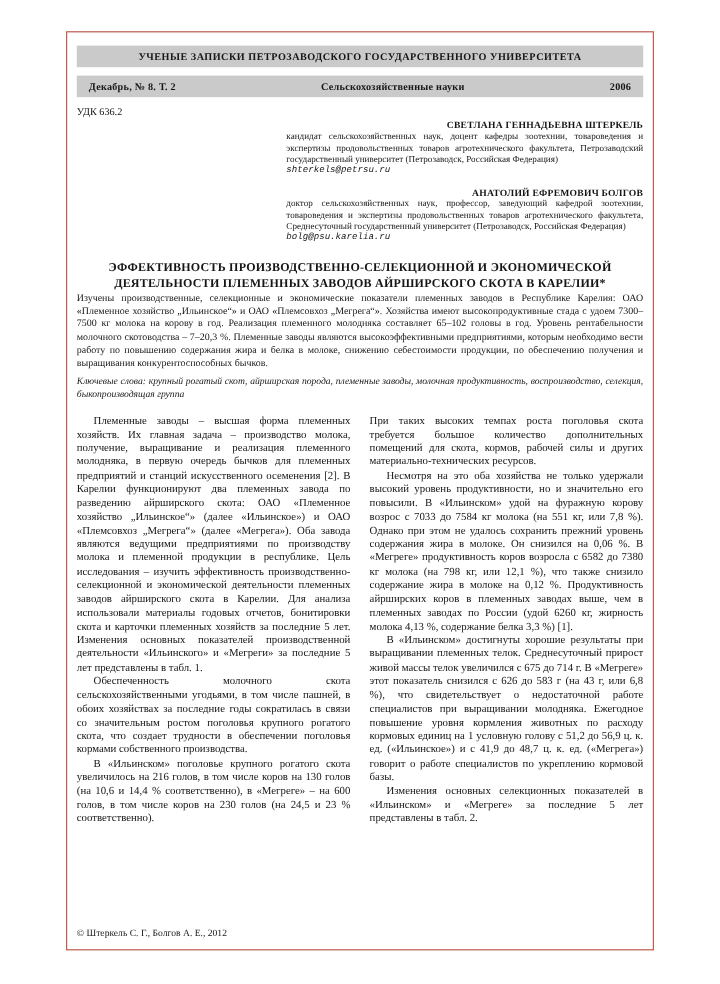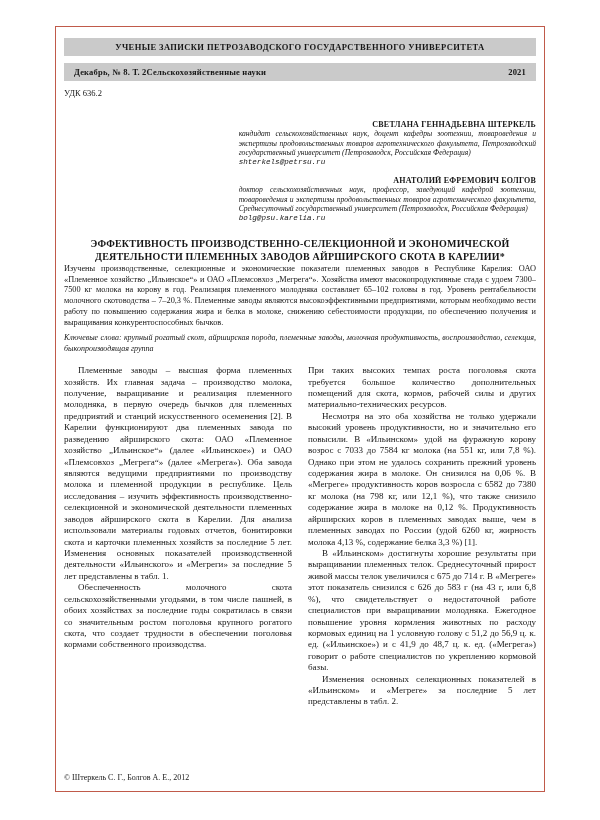--- a/index.html
+++ b/index.html
@@ -21,27 +21,27 @@
     font-weight: bold; font-size: 8.5px;
     height: 18px; line-height: 18px;
     text-align: center; letter-spacing: 0.4px;
   }
   .band2 {
     display: flex; align-items: center;
     margin-top: 7px; padding: 0 10px;
     letter-spacing: 0.2px; text-align: left;
   }
   .band2 .b-left  { flex: 0 0 auto; }
-  .band2 .b-center{ flex: 1 1 auto; text-align: left; }
+  .band2 .b-center{ flex: 1 1 auto; text-align: center; }
   .band2 .b-right { flex: 0 0 auto; }
   .udk { margin-top: 7px; font-size: 8.5px; }
-  .authors { width: 63%; margin-left: auto; margin-top: 22px; }
+  .authors { width: 63%; margin-left: auto; margin-top: 2px; }
   .author + .author { margin-top: 8px; }
   .author-name { font-weight: bold; font-size: 8px; text-align: right; letter-spacing: 0.2px; }
-  .author-aff  { font-style: italic; font-size: 7.6px; line-height: 1.28; text-align: justify; }
+  .author-aff  { font-size: 7.6px; line-height: 1.28; text-align: justify; }
   .author-email{ font-style: italic; font-size: 7.6px; line-height: 1.28; font-family: Liberation Mono, monospace; }
   .title {
     margin: 13px 18px 0; text-align: center;
     font-size: 10px; font-weight: bold; line-height: 1.35;
     letter-spacing: 0.2px;
   }
   .abstract {
     font-size: 8.3px; line-height: 1.3;
     text-align: justify;
   }
@@ -67,21 +67,21 @@
 
 <div class="page">
 
   <div class="band">
     <span>УЧЕНЫЕ ЗАПИСКИ ПЕТРОЗАВОДСКОГО ГОСУДАРСТВЕННОГО УНИВЕРСИТЕТА</span>
   </div>
 
   <div class="band band2">
     <span class="b-left">Декабрь, № 8. Т. 2</span>
     <span class="b-center">Сельскохозяйственные науки</span>
-    <span class="b-right">2021</span>
+    <span class="b-right">2006</span>
   </div>
 
   <div class="udk">УДК 636.2</div>
 
   <div class="authors">
     <div class="author">
       <div class="author-name">СВЕТЛАНА ГЕННАДЬЕВНА ШТЕРКЕЛЬ</div>
       <div class="author-aff">кандидат сельскохозяйственных наук, доцент кафедры зоотехнии, товароведения и экспертизы продовольственных товаров агротехнического факультета, Петрозаводский государственный университет (Петрозаводск, Российская Федерация)</div>
       <div class="author-email">shterkels@petrsu.ru</div>
     </div>
@@ -95,20 +95,21 @@
   <h1 class="title">ЭФФЕКТИВНОСТЬ ПРОИЗВОДСТВЕННО-СЕЛЕКЦИОННОЙ И ЭКОНОМИЧЕСКОЙ ДЕЯТЕЛЬНОСТИ ПЛЕМЕННЫХ ЗАВОДОВ АЙРШИРСКОГО СКОТА В КАРЕЛИИ*</h1>
 
   <p class="abstract">Изучены производственные, селекционные и экономические показатели племенных заводов в Республике Карелия: ОАО «Племенное хозяйство „Ильинское“» и ОАО «Племсовхоз „Мегрега“». Хозяйства имеют высокопродуктивные стада с удоем 7300–7500 кг молока на корову в год. Реализация племенного молодняка составляет 65–102 головы в год. Уровень рентабельности молочного скотоводства – 7–20,3 %. Племенные заводы являются высокоэффективными предприятиями, которым необходимо вести работу по повышению содержания жира и белка в молоке, снижению себестоимости продукции, по обеспечению получения и выращивания конкурентоспособных бычков.</p>
 
   <p class="keywords"><span>Ключевые слова:</span> <span>крупный рогатый скот, айрширская порода, племенные заводы, молочная продуктивность, воспроизводство, селекция, быкопроизводящая группа</span></p>
 
   <div class="columns">
     <div class="col">
       <p>Племенные заводы – высшая форма племенных хозяйств. Их главная задача – производство молока, получение, выращивание и реализация племенного молодняка, в первую очередь бычков для племенных предприятий и станций искусственного осеменения [2]. В Карелии функционируют два племенных завода по разведению айрширского скота: ОАО «Племенное хозяйство „Ильинское“» (далее «Ильинское») и ОАО «Племсовхоз „Мегрега“» (далее «Мегрега»). Оба завода являются ведущими предприятиями по производству молока и племенной продукции в республике. Цель исследования – изучить эффективность производственно-селекционной и экономической деятельности племенных заводов айрширского скота в Карелии. Для анализа использовали материалы годовых отчетов, бонитировки скота и карточки племенных хозяйств за последние 5 лет. Изменения основных показателей производственной деятельности «Ильинского» и «Мегреги» за последние 5 лет представлены в табл. 1.</p>
       <p>Обеспеченность молочного скота сельскохозяйственными угодьями, в том числе пашней, в обоих хозяйствах за последние годы сократилась в связи со значительным ростом поголовья крупного рогатого скота, что создает трудности в обеспечении поголовья кормами собственного производства.</p>
+      <p>В «Ильинском» поголовье крупного рогатого скота увеличилось на 216 голов, в том числе коров на 130 голов (на 10,6 и 14,4 % соответственно), в «Мегреге» – на 600 голов, в том числе коров на 230 голов (на 24,5 и 23 % соответственно).</p>
     </div>
     <div class="col">
       <p class="no-indent">При таких высоких темпах роста поголовья скота требуется большое количество дополнительных помещений для скота, кормов, рабочей силы и других материально-технических ресурсов.</p>
       <p>Несмотря на это оба хозяйства не только удержали высокий уровень продуктивности, но и значительно его повысили. В «Ильинском» удой на фуражную корову возрос с 7033 до 7584 кг молока (на 551 кг, или 7,8 %). Однако при этом не удалось сохранить прежний уровень содержания жира в молоке. Он снизился на 0,06 %. В «Мегреге» продуктивность коров возросла с 6582 до 7380 кг молока (на 798 кг, или 12,1 %), что также снизило содержание жира в молоке на 0,12 %. Продуктивность айрширских коров в племенных заводах выше, чем в племенных заводах по России (удой 6260 кг, жирность молока 4,13 %, содержание белка 3,3 %) [1].</p>
       <p>В «Ильинском» достигнуты хорошие результаты при выращивании племенных телок. Среднесуточный прирост живой массы телок увеличился с 675 до 714 г. В «Мегреге» этот показатель снизился с 626 до 583 г (на 43 г, или 6,8 %), что свидетельствует о недостаточной работе специалистов при выращивании молодняка. Ежегодное повышение уровня кормления животных по расходу кормовых единиц на 1 условную голову с 51,2 до 56,9 ц. к. ед. («Ильинское») и с 41,9 до 48,7 ц. к. ед. («Мегрега») говорит о работе специалистов по укреплению кормовой базы.</p>
       <p>Изменения основных селекционных показателей в «Ильинском» и «Мегреге» за последние 5 лет представлены в табл. 2.</p>
     </div>
   </div>
 
   <div class="footer">© Штеркель С. Г., Болгов А. Е., 2012</div>

